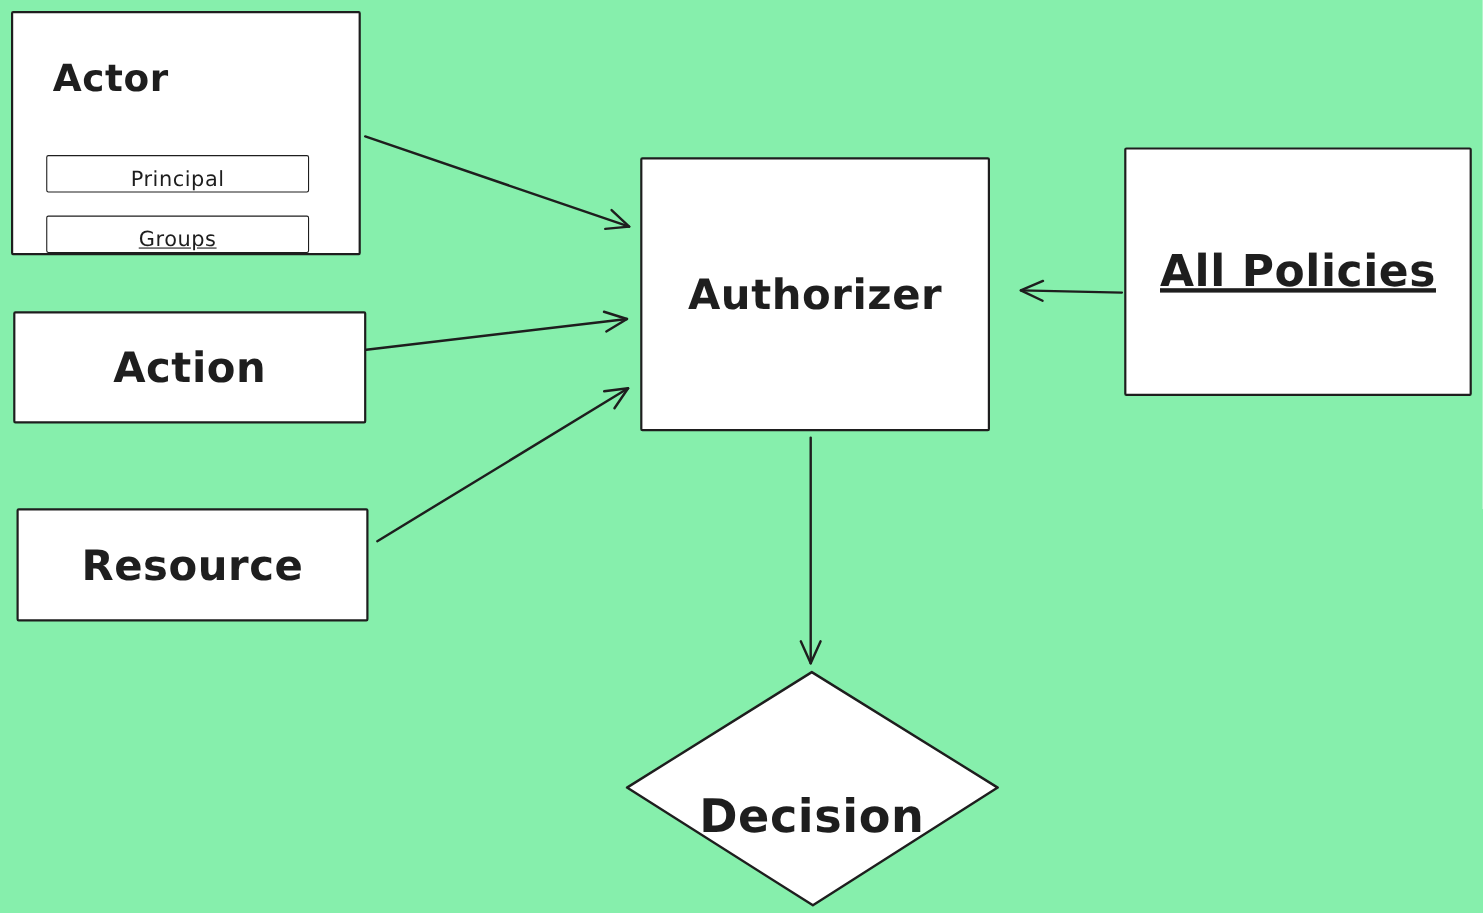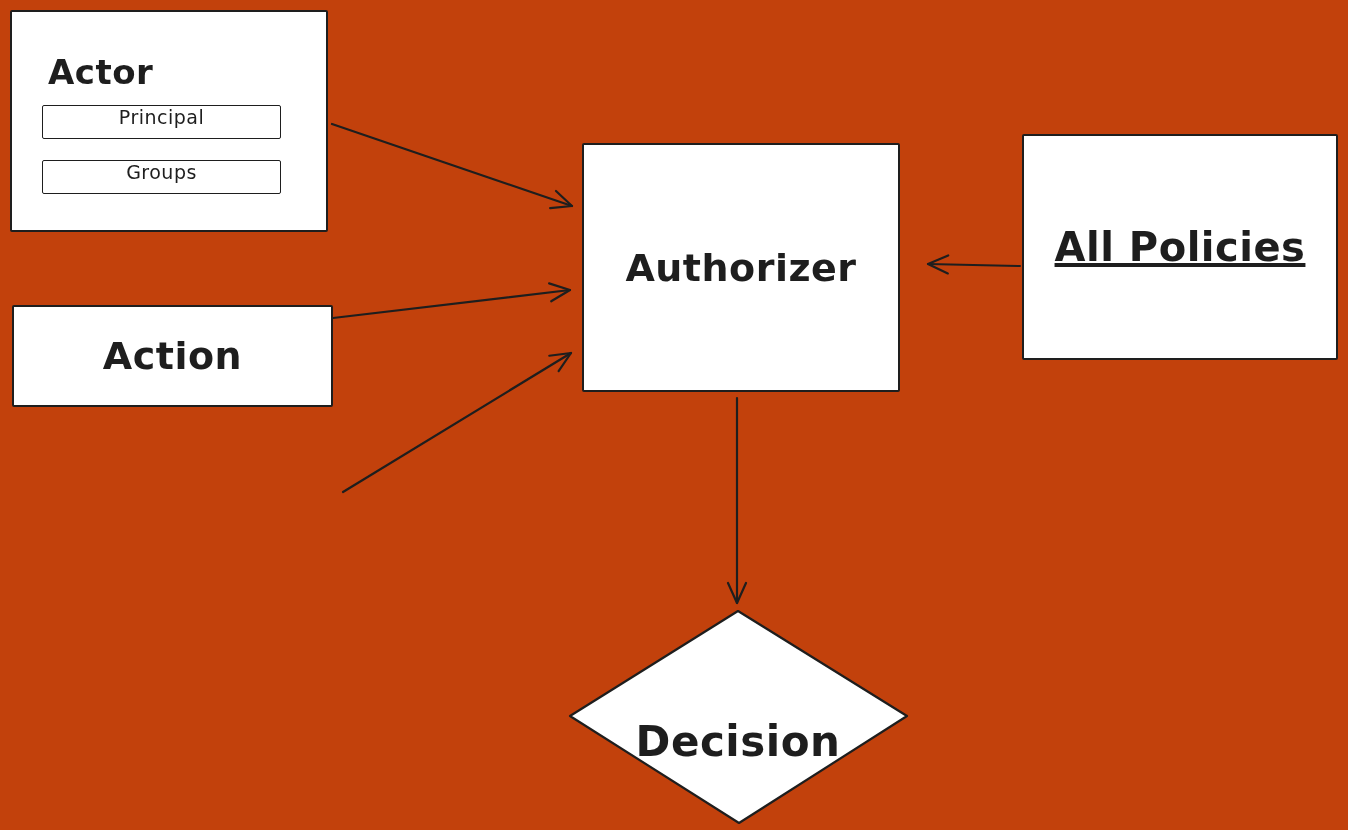--- a/index.html
+++ b/index.html
@@ -5,21 +5,21 @@
   html, body {
     margin: 0;
     padding: 0;
     background: #ffffff;
     font-family: "DejaVu Sans", sans-serif;
   }
   #canvas {
     position: relative;
     width: 1348px;
     height: 830px;
-    background: #c2410c;
+    background: #86efac;
     overflow: hidden;
     color: #1e1e1e;
   }
   .node {
     position: absolute;
     background: #ffffff;
     border: 2.2px solid #1e1e1e;
     border-radius: 2px;
     box-sizing: border-box;
   }
@@ -43,31 +43,32 @@
     top: 40px;
     font-size: 34px;
   }
   .subnode {
     position: absolute;
     background: #ffffff;
     border: 1.8px solid #1e1e1e;
     border-radius: 2px;
     box-sizing: border-box;
     display: flex;
-    align-items: flex-start;
+    align-items: flex-end;
     justify-content: center;
+    margin-top: 36px;
   }
   .subnode .hand {
     font-size: 19px;
     font-weight: 500;
   }
   #actor-box      { left: 10px;   top: 10px;  width: 318px; height: 222px; }
   #principal-box  { left: 42px;   top: 105px; width: 239px; height: 34px; }
-  #groups-box     { left: 42px;   top: 160px; width: 239px; height: 34px; }
-  #action-box     { left: 12px;   top: 305px; width: 321px; height: 102px; }
+  #groups-box     { left: 42px;   top: 160px; width: 239px; height: 34px; text-decoration: underline; }
+  #action-box     { left: 12px;   top: 283px; width: 321px; height: 102px; }
   #resource-box   { left: 15px;   top: 462px; width: 320px; height: 103px; }
   #authorizer-box { left: 582px;  top: 143px; width: 318px; height: 249px; }
   #policies-box   { left: 1022px; top: 134px; width: 316px; height: 226px; text-decoration: underline; }
   #edge-layer {
     position: absolute;
     left: 0;
     top: 0;
     width: 1348px;
     height: 830px;
     pointer-events: none;
@@ -110,20 +111,23 @@
     <span class="hand">Principal</span>
   </div>
   <div class="subnode" id="groups-box">
     <span class="hand">Groups</span>
   </div>
 
   <div class="node center-label" id="action-box">
     <span class="hand title-lg">Action</span>
   </div>
 
+  <div class="node center-label" id="resource-box">
+    <span class="hand title-lg">Resource</span>
+  </div>
 
   <div class="node center-label" id="authorizer-box">
     <span class="hand title-lg">Authorizer</span>
   </div>
 
   <div class="node center-label" id="policies-box">
     <span class="hand title-xl">All Policies</span>
   </div>
 
   <div class="hand" id="decision-label">Decision</div>

